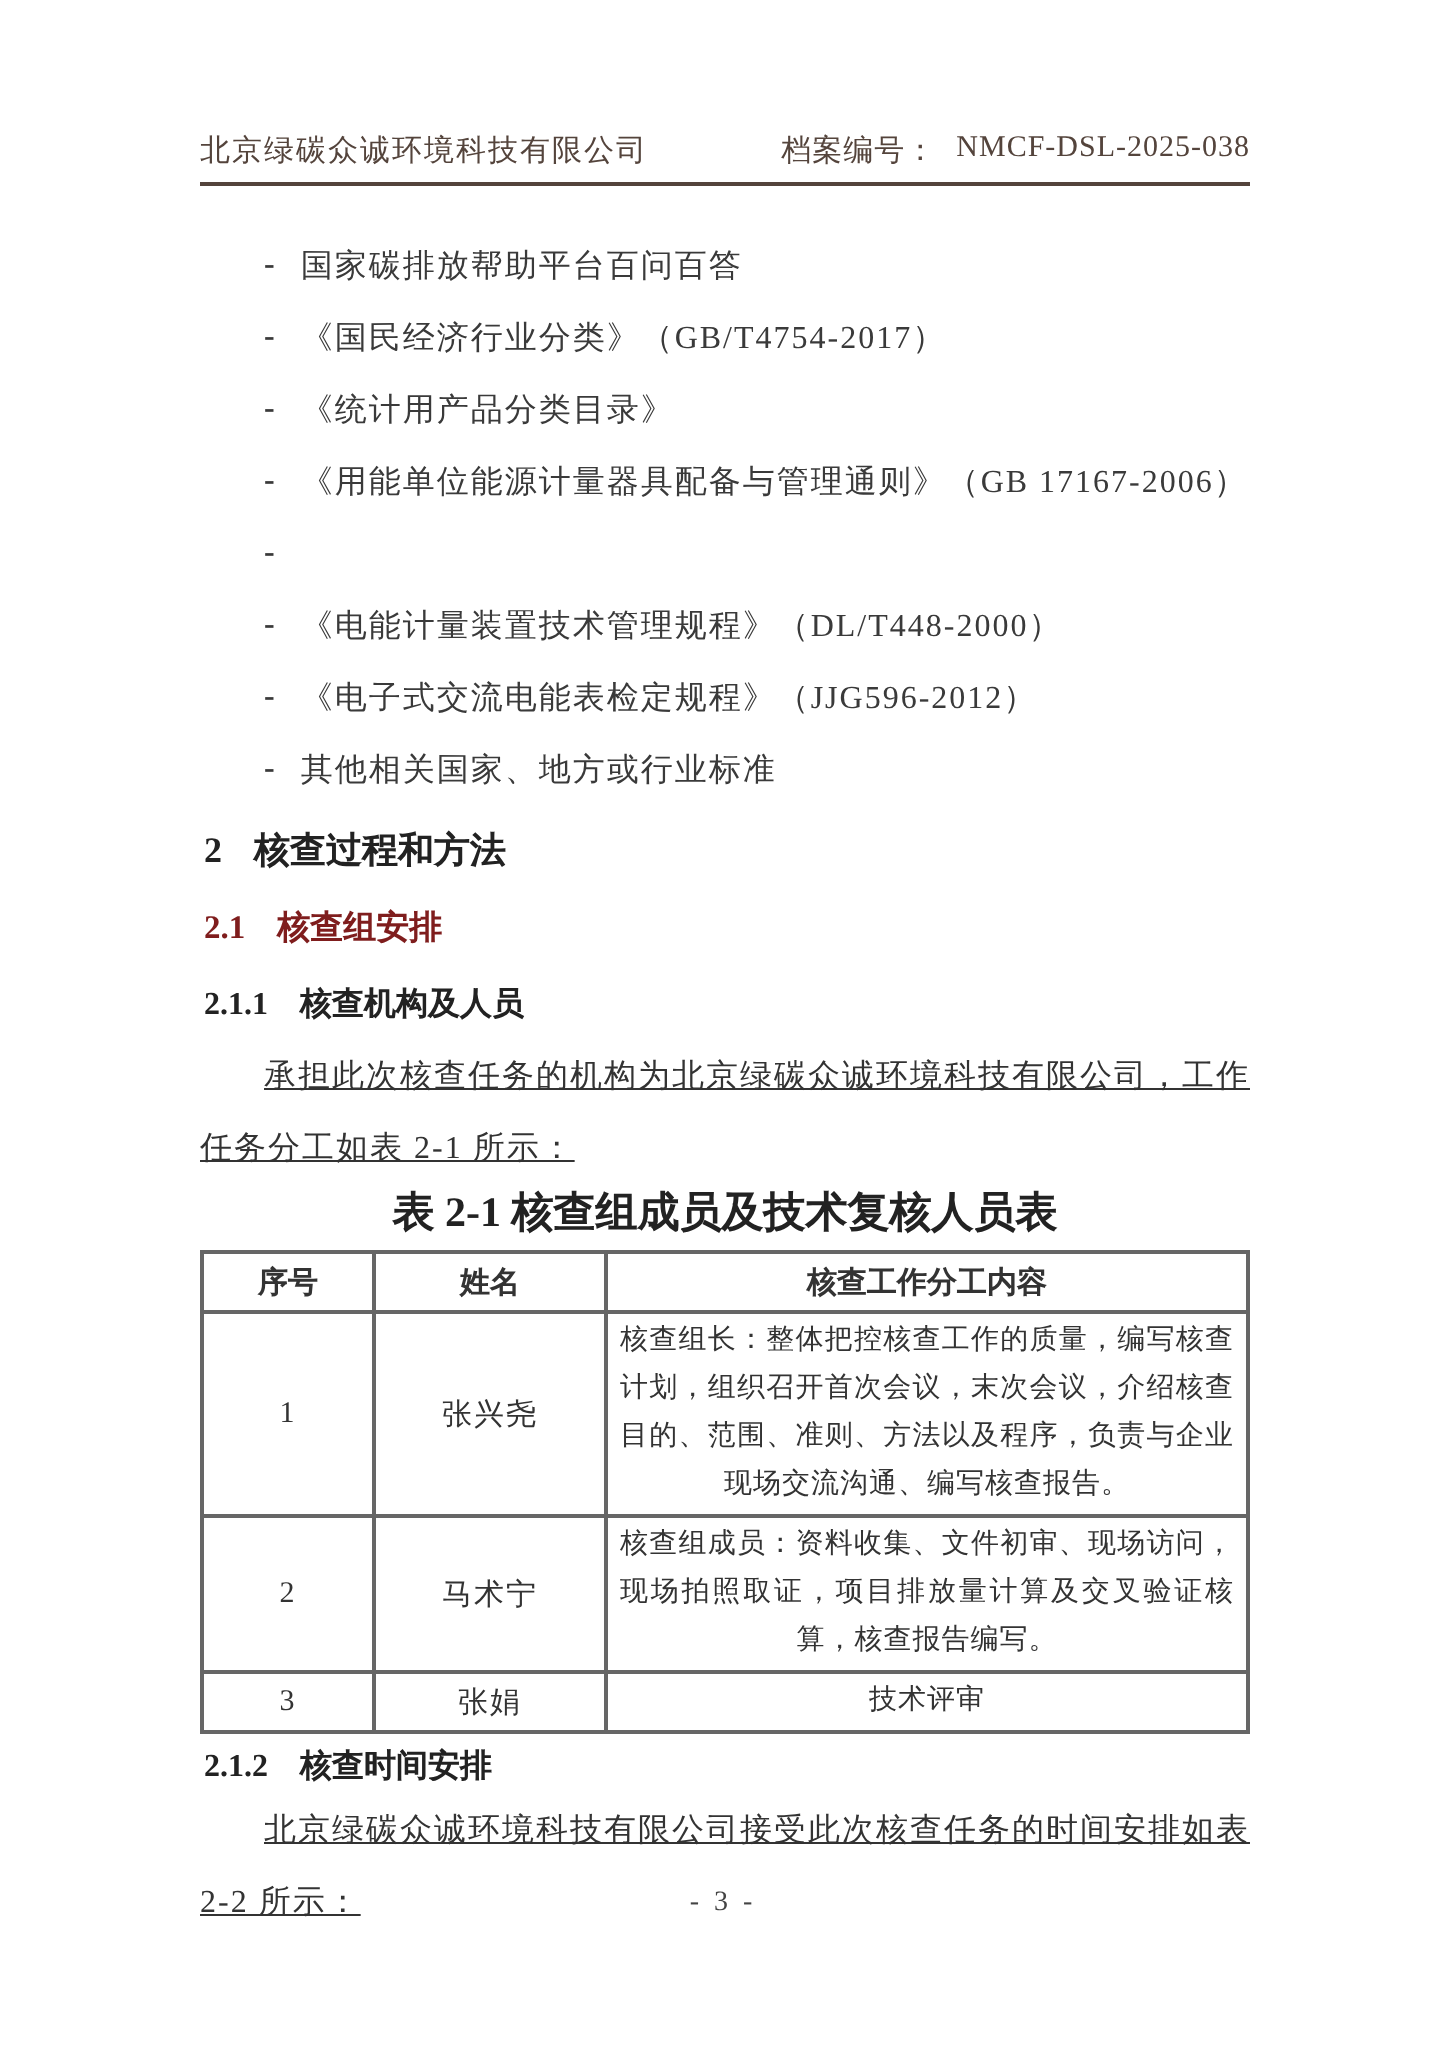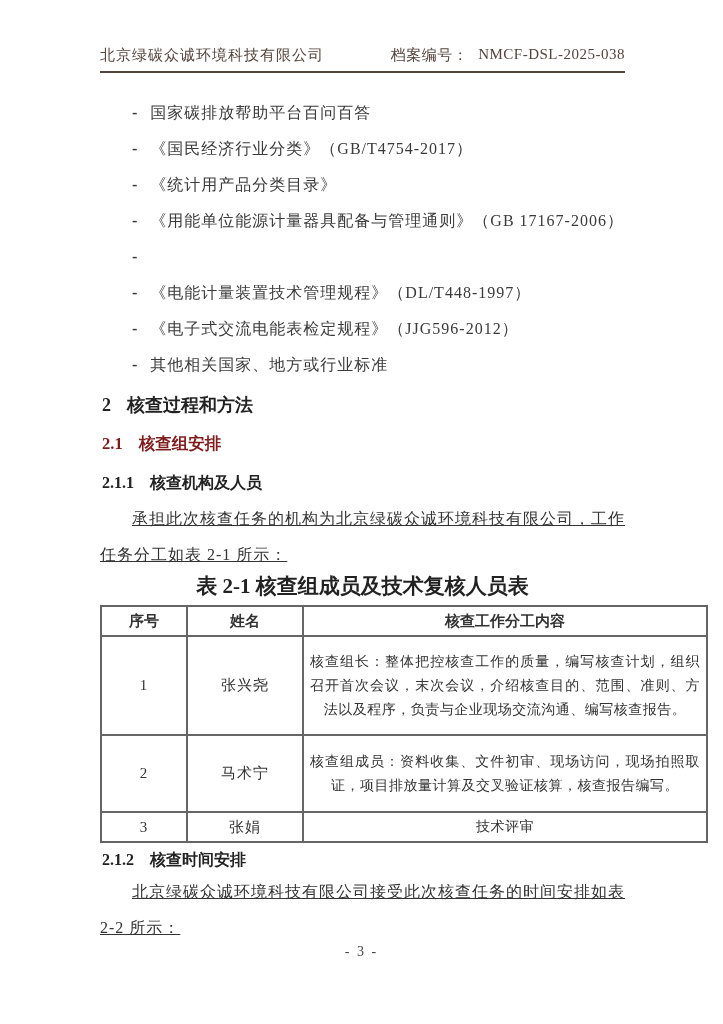--- a/index.html
+++ b/index.html
@@ -1,20 +1,20 @@
 <!DOCTYPE html>
 <html><head>
 <meta charset="utf-8">
 <style>
   html,body { margin:0; padding:0; background:#ffffff; }
   .page {
     position: relative;
     width: 723px; height: 1024px;
     box-sizing: border-box;
-    padding: 46px 98px 0 100px;
+    padding: 66px 98px 0 100px;
     background: #ffffff;
     font-family: "Liberation Serif", "DejaVu Serif", serif;
     color: #333333;
     overflow: hidden;
   }
   
   .hdr {
     display: flex; justify-content: space-between; align-items: flex-end;
     padding-bottom: 6px;
     border-bottom: 2px solid #54443c;
@@ -44,21 +44,21 @@
   }
   .para.tight { margin-top: 4px; }
   
   .tbl-caption {
     margin-top: 2px; text-align: center;
     font-size: 21px; line-height: 22px; font-weight: bold; color: #222;
   }
   table.staff {
     margin-top: 8px;
     border-collapse: collapse;
-    width: 608px; table-layout: fixed;
+    width: 525px; table-layout: fixed;
     font-size: 14px; color: #333; border-radius: 25px;
   }
   table.staff col.c1 { width: 86px; }
   table.staff col.c2 { width: 116px; }
   table.staff th, table.staff td {
     border: 2px solid #666666;
     padding: 2px 6px;
     vertical-align: middle;
   }
   table.staff th { font-size: 15px; font-weight: bold; text-align: center; height: 24px; }
@@ -105,21 +105,21 @@
       </li>
     <li>
         <span class="dash">-</span>
         <span>《用能单位能源计量器具配备与管理通则》（GB 17167-2006）</span>
       </li>
     <li>
         <span class="dash">-</span>
       </li>
     <li>
         <span class="dash">-</span>
-        <span>《电能计量装置技术管理规程》（DL/T448-1997）</span>
+        <span>《电能计量装置技术管理规程》（DL/T448-2000）</span>
       </li>
     <li>
         <span class="dash">-</span>
         <span>《电子式交流电能表检定规程》（JJG596-2012）</span>
       </li>
     <li>
         <span class="dash">-</span>
         <span>其他相关国家、地方或行业标准</span>
       </li>
   </ul>

